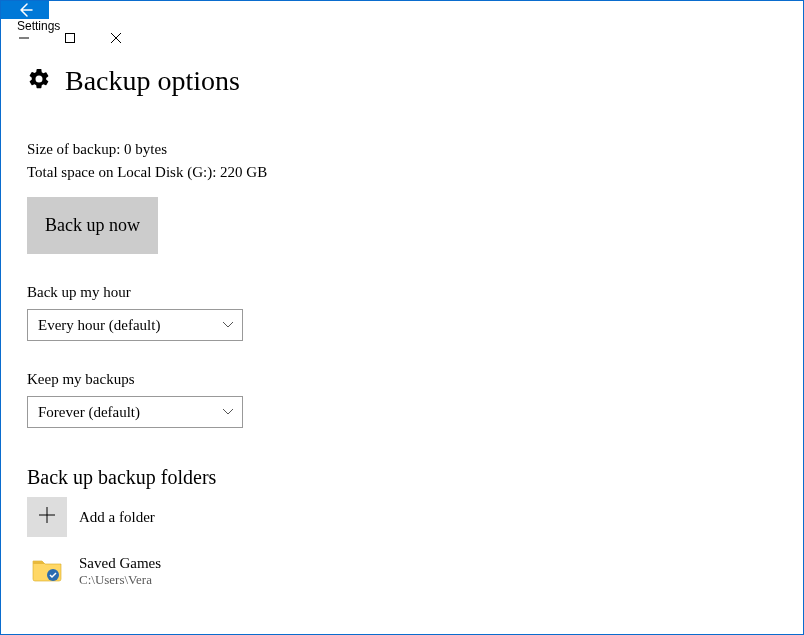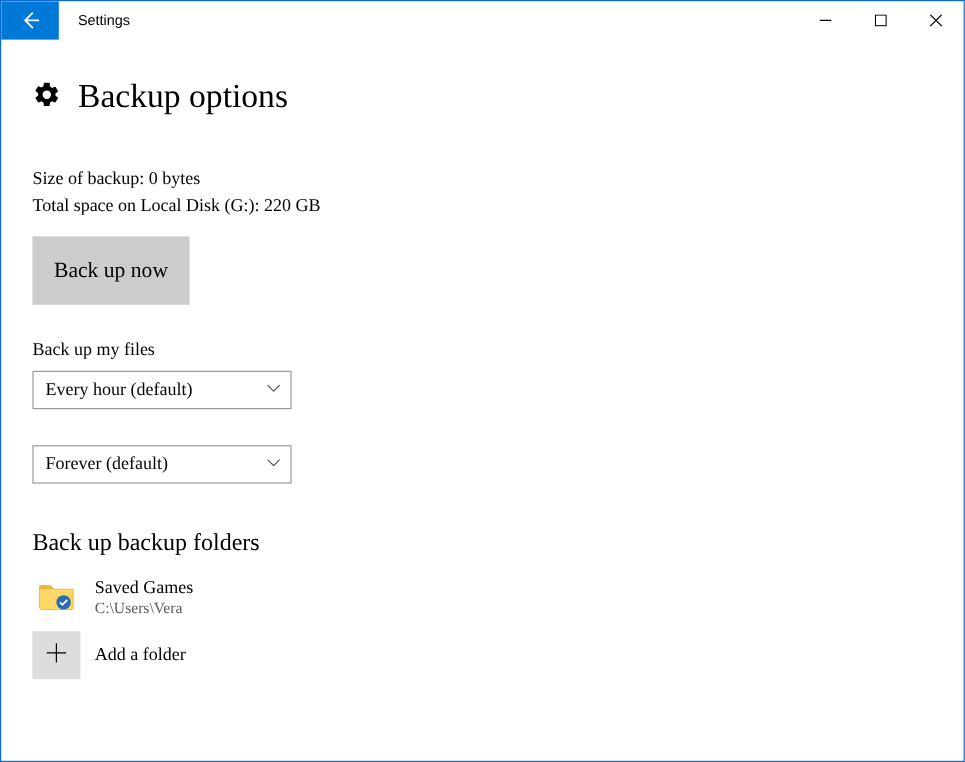--- a/index.html
+++ b/index.html
@@ -18,20 +18,21 @@
     height: 635px;
     border: 1px solid #0a6cce;
     position: relative;
     overflow: hidden;
   }
   .titlebar {
     height: 32px;
     display: flex;
     align-items: stretch;
     position: relative;
+    flex-direction: column;
   }
   .back-button {
     width: 48px;
     background: #0078d7;
     display: flex;
     align-items: center;
     justify-content: center;
     cursor: pointer;
   }
   .back-button svg { display:block; }
@@ -197,72 +198,73 @@
         </svg>
       </span>
       <h1 class="page-title">Backup options</h1>
     </div>
 
     <div class="info-line">Size of backup: 0 bytes</div>
     <div class="info-line">Total space on Local Disk (G:): 220 GB</div>
     <button class="backup-now-btn">Back up now</button>
 
     <div class="field-group">
-      <div class="field-label">Back up my files</div>
+      <div class="field-label">Back up my hour</div>
       <div class="dropdown">
         <span>Every hour (default)</span>
         <span>
           <svg width="12" height="12">
               <path d="M1 4 L6 9 L11 4" stroke="#555" stroke-width="1" fill="none"></path>
             </svg>
         </span>
       </div>
     </div>
 
     <div class="field-group">
+      <div class="field-label">Keep my backups</div>
       <div class="dropdown">
         <span>Forever (default)</span>
         <span>
           <svg width="12" height="12">
               <path d="M1 4 L6 9 L11 4" stroke="#555" stroke-width="1" fill="none"></path>
             </svg>
         </span>
       </div>
     </div>
 
     <div class="folders-section">
       <h2 class="section-heading">Back up backup folders</h2>
+
+      <div class="folder-row">
+        <div class="add-square">
+          <span>
+            <svg width="18" height="18">
+              <line x1="9" y1="1" x2="9" y2="17" stroke="#000" stroke-width="1"></line>
+              <line x1="1" y1="9" x2="17" y2="9" stroke="#000" stroke-width="1"></line>
+            </svg>
+          </span>
+        </div>
+        <div class="folder-info">
+          <span class="folder-name">Add a folder</span>
+        </div>
+      </div>
 
       <div class="folder-row" style="margin-top:14px;">
         <div class="folder-icon-wrap">
           <span>
             <svg width="32" height="28" viewBox="0 0 32 28">
               <path d="M2 6 h9 l3 3 h16 v15 a2 2 0 0 1 -2 2 H4 a2 2 0 0 1 -2 -2 Z" fill="#ffd765" stroke="#d6aa1e" stroke-width="0.6"></path>
               <path d="M2 6 h9 l3 3 H2 Z" fill="#e8b93c"></path>
               <circle cx="22" cy="20" r="6" fill="#2b6cb0"></circle>
               <path d="M19 20 l2 2 l4 -4" stroke="#fff" stroke-width="1.5" fill="none"></path>
             </svg>
           </span>
         </div>
         <div class="folder-info">
           <span class="folder-name">Saved Games</span>
           <span class="folder-path">C:\Users\Vera</span>
         </div>
       </div>
 
-      <div class="folder-row">
-        <div class="add-square">
-          <span>
-            <svg width="18" height="18">
-              <line x1="9" y1="1" x2="9" y2="17" stroke="#000" stroke-width="1"></line>
-              <line x1="1" y1="9" x2="17" y2="9" stroke="#000" stroke-width="1"></line>
-            </svg>
-          </span>
-        </div>
-        <div class="folder-info">
-          <span class="folder-name">Add a folder</span>
-        </div>
-      </div>
-
     </div>
 
   </div>
 </div>
 
 </body></html>

